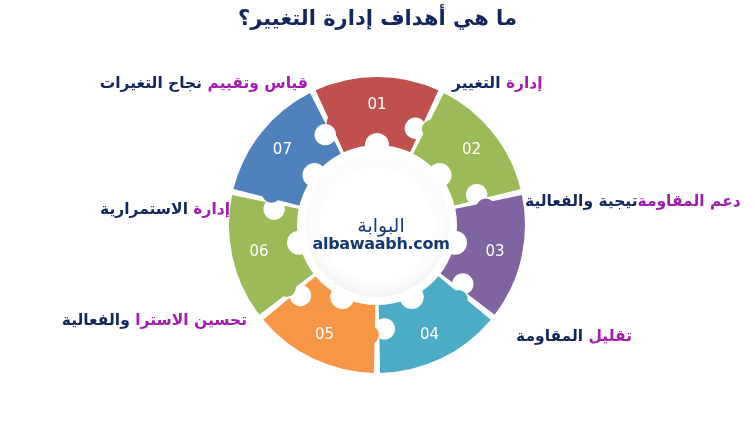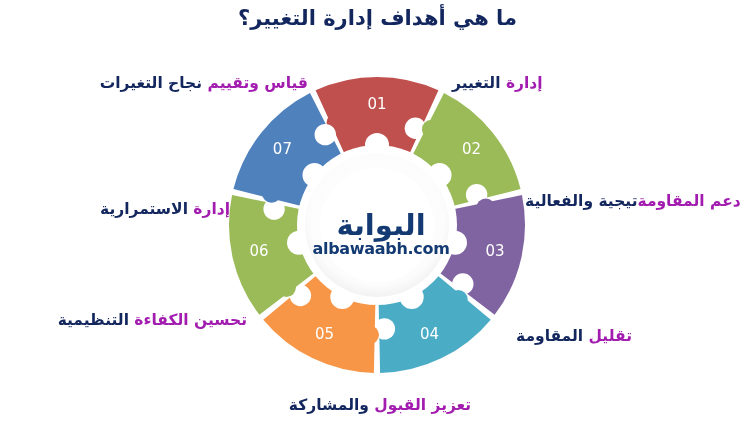--- a/index.html
+++ b/index.html
@@ -81,22 +81,22 @@
     width: 120px;
     height: 82px;
     display: flex;
     flex-direction: column;
     align-items: center;
     justify-content: center;
     direction: rtl;
     pointer-events: none;
   }
   .logo-word {
-    font-size: 29px;
-    font-weight: bold;
+    font-size: 19px;
+    font-weight: normal;
     color: #143a73;
     line-height: 1;
     letter-spacing: -1px;
   }
   .logo-domain {
     font-size: 16px;
     font-weight: bold;
     color: #143a73;
     direction: ltr;
     letter-spacing: -0.3px;
@@ -182,18 +182,17 @@
   </div>
 
   <div class="logo">
     <div class="logo-word">البوابة</div>
     <div class="logo-domain">albawaabh.com</div>
   </div>
 
   <div class="label right" id="label-01"><span class="hi">إدارة</span><span> التغيير</span></div>
   <div class="label right" id="label-02"><span class="hi">دعم المقاومة</span><span>تيجية والفعالية</span></div>
   <div class="label right" id="label-03"><span class="hi">تقليل</span><span> المقاومة</span></div>
-  <div class="label center" id="label-04"><span class="hi">تعزيز القبول</span><span> والمشاركة</span></div>
-  <div class="label right" id="label-05"><span class="hi">تحسين الكفاءة</span><span> التنظيمية</span></div>
+  <div class="label right" id="label-05"><span class="hi">تحسين الاسترا</span><span> والفعالية</span></div>
   <div class="label right" id="label-06"><span class="hi">إدارة</span><span> الاستمرارية</span></div>
   <div class="label right" id="label-07"><span class="hi">قياس وتقييم</span><span> نجاح التغيرات</span></div>
 
 </div>
 
 </body></html>

